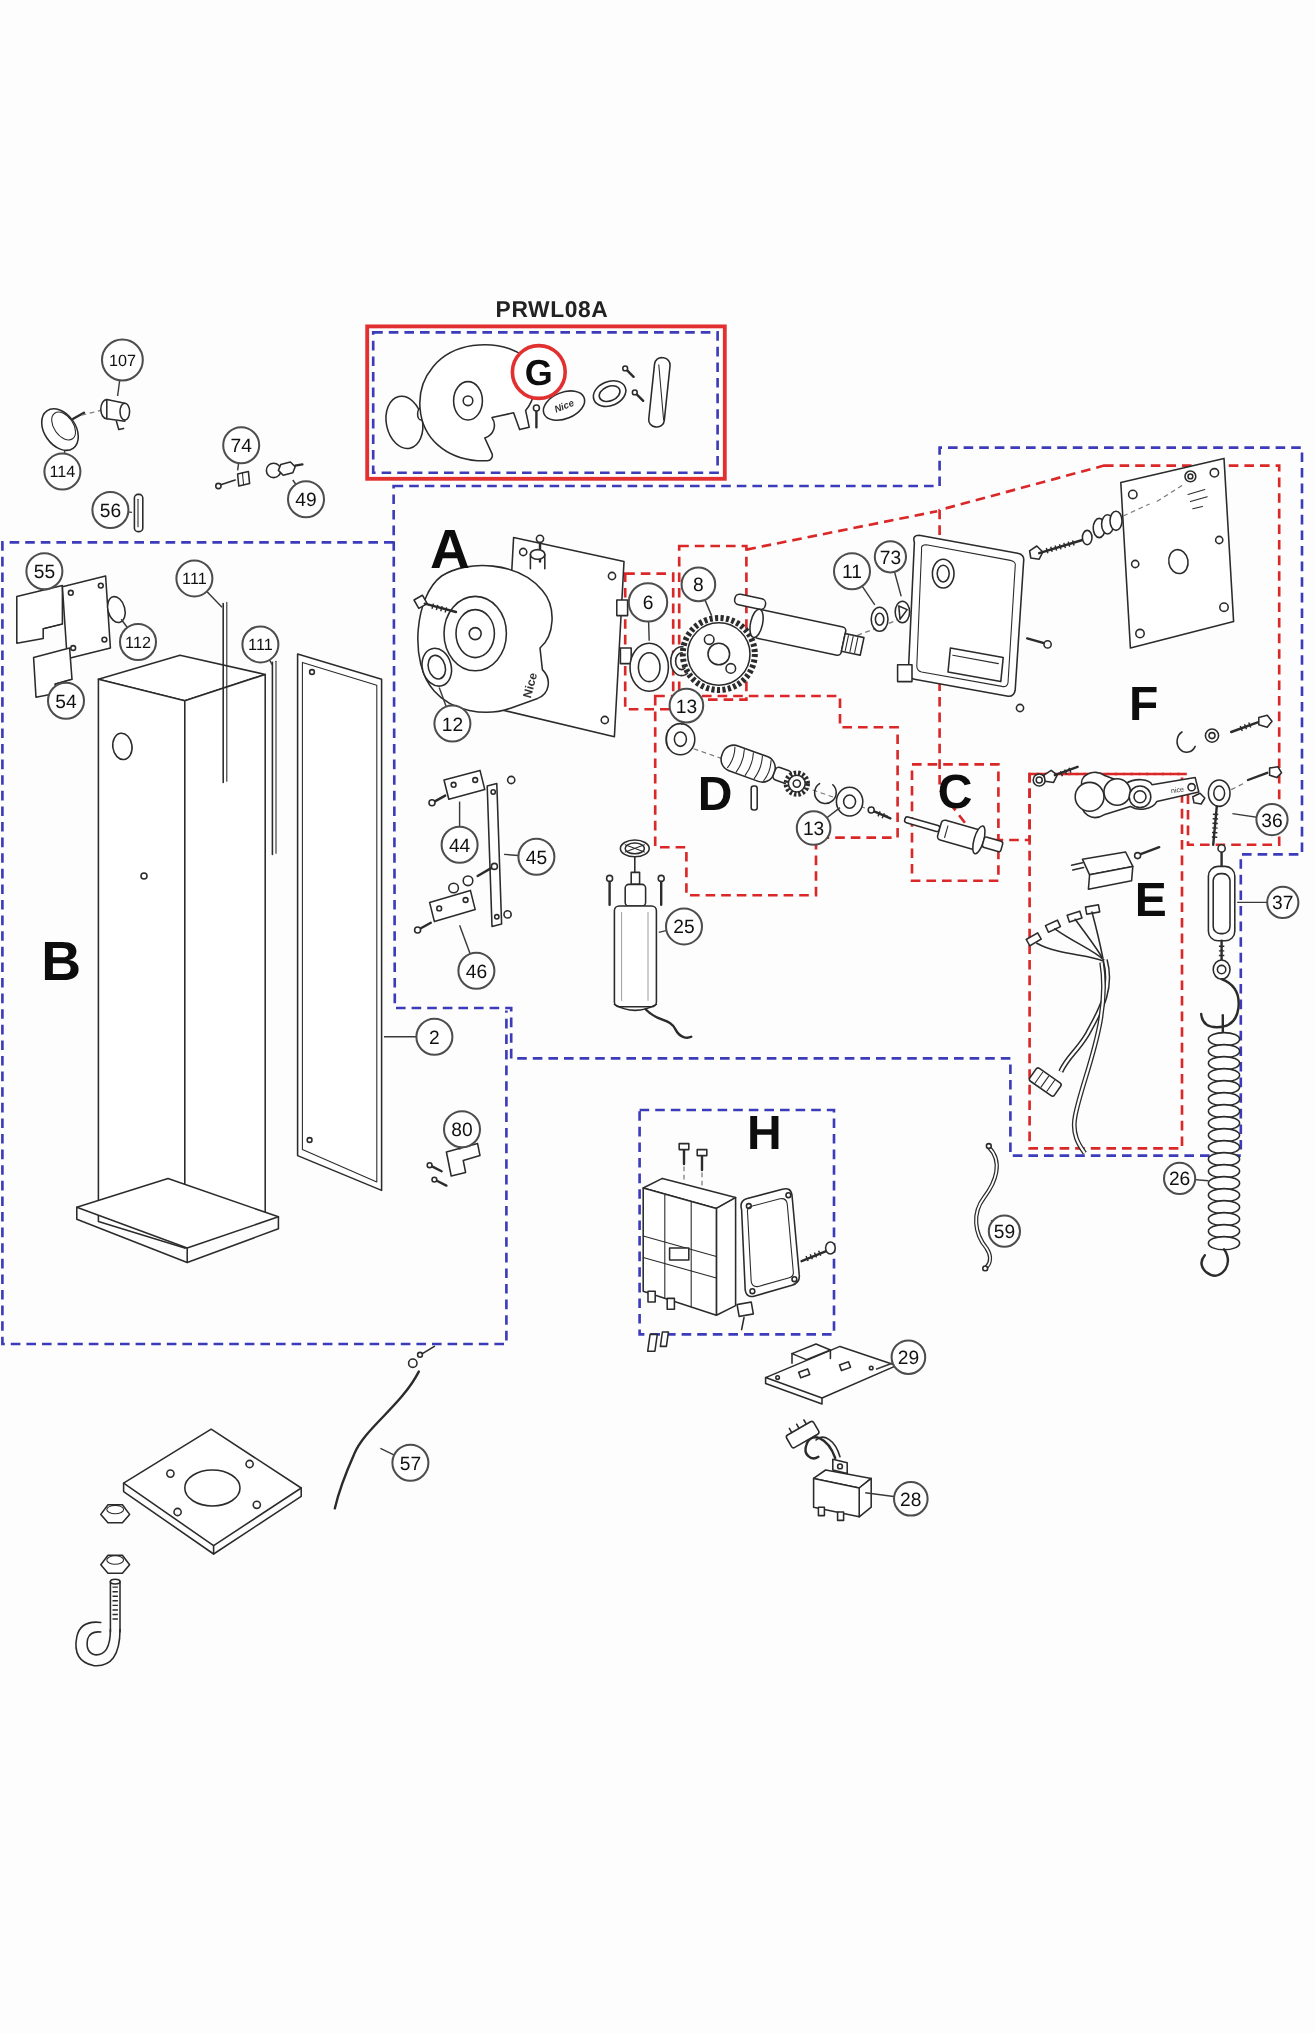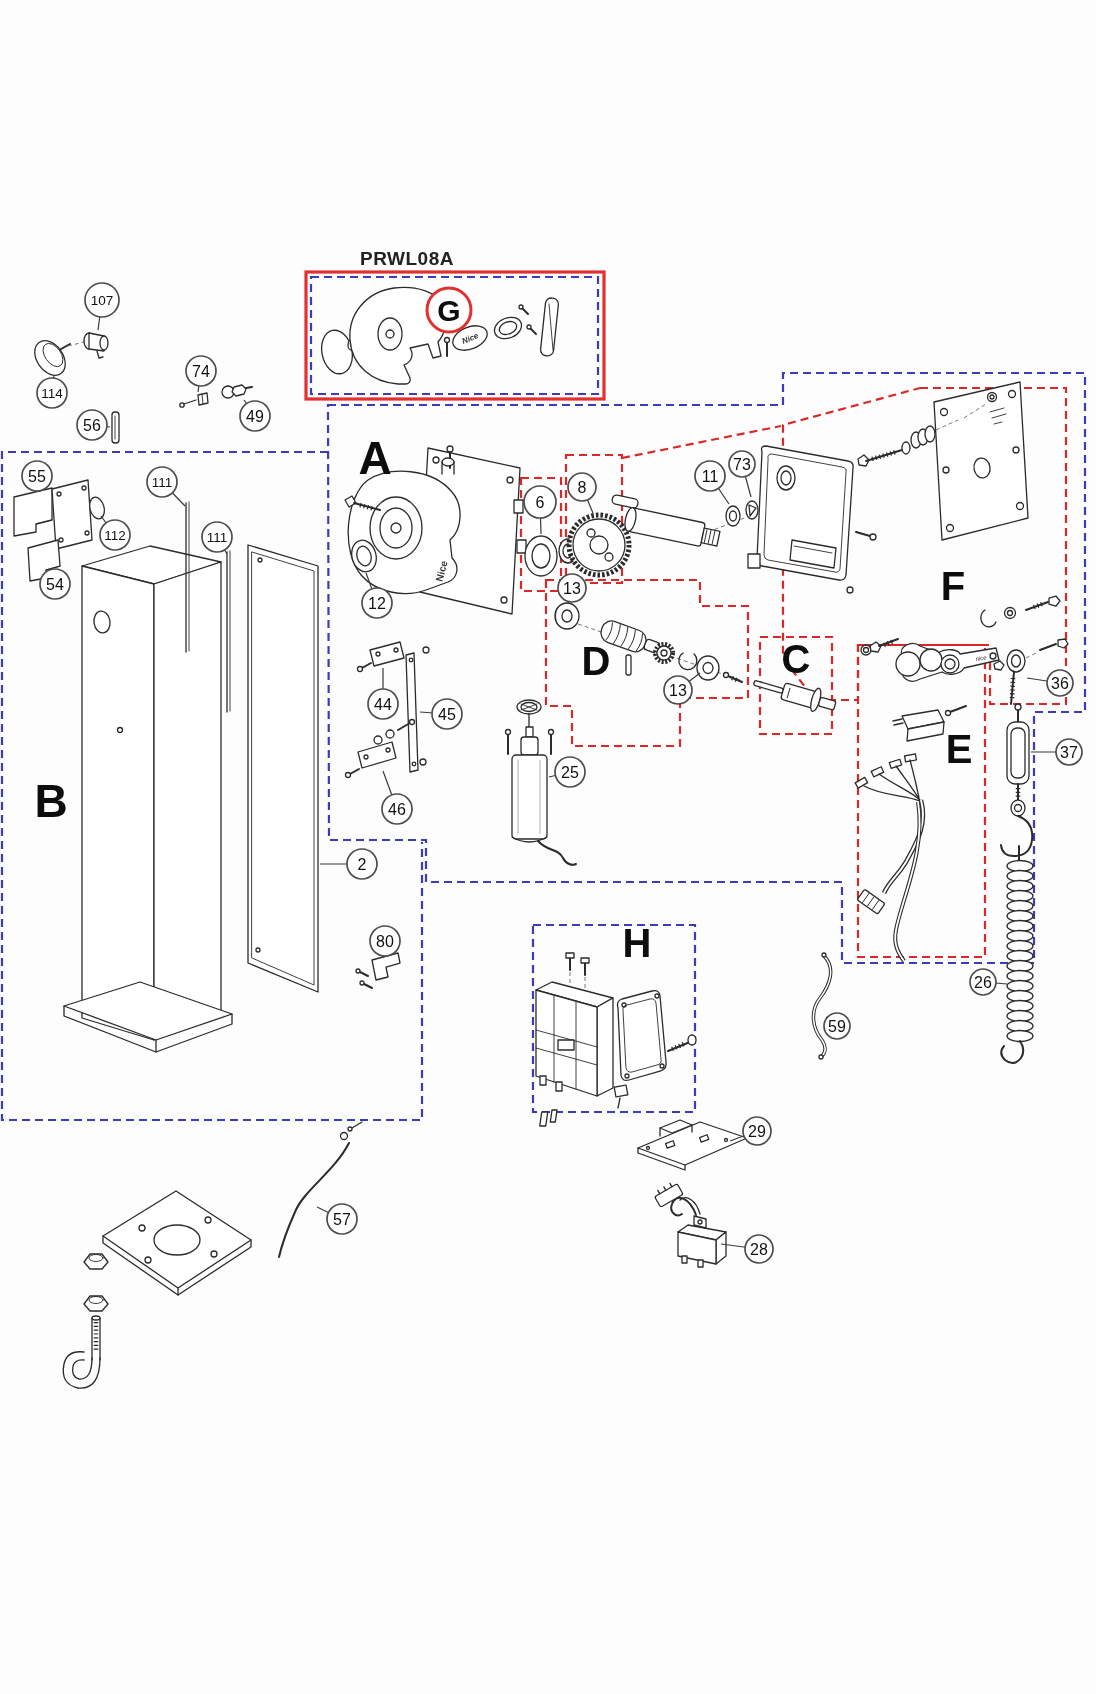--- a/index.html
+++ b/index.html
@@ -1,18 +1,18 @@
 <!DOCTYPE html>
 <html><head>
 <meta charset="utf-8">
 <style>
   html,body{margin:0;padding:0;background:#ffffff;}
   .stage{position:relative;width:1096px;height:1694px;background:#fdfdfd;overflow:hidden;
          font-family:"Liberation Sans",sans-serif;}
-  .diagram-title{position:absolute;left:360px;top:248px;width:200px;text-align:left;
+  .diagram-title{position:absolute;left:360px;top:248px;width:200px;text-align:center;
          font-size:19px;font-weight:700;letter-spacing:.5px;color:#222;}
   svg{position:absolute;left:0;top:0;}
   .ink{fill:none;stroke:#2b2b2b;stroke-width:1.3;stroke-linecap:round;stroke-linejoin:round;}
   .inkf{fill:#ffffff;stroke:#2b2b2b;stroke-width:1.3;stroke-linejoin:round;}
   .thick{stroke-width:2;}
   .thin{stroke-width:.9;}
   .teeth{fill:#fff;stroke:#2b2b2b;stroke-width:5;stroke-dasharray:2.6 2;}
   .thread{stroke:#2b2b2b;stroke-width:4.5;stroke-dasharray:1.2 2.6;}
   .dashb{fill:none;stroke:#3c3cba;stroke-width:2.2;stroke-dasharray:8 5;}
   .dashr{fill:none;stroke:#da2727;stroke-width:2.2;stroke-dasharray:8 5;}

